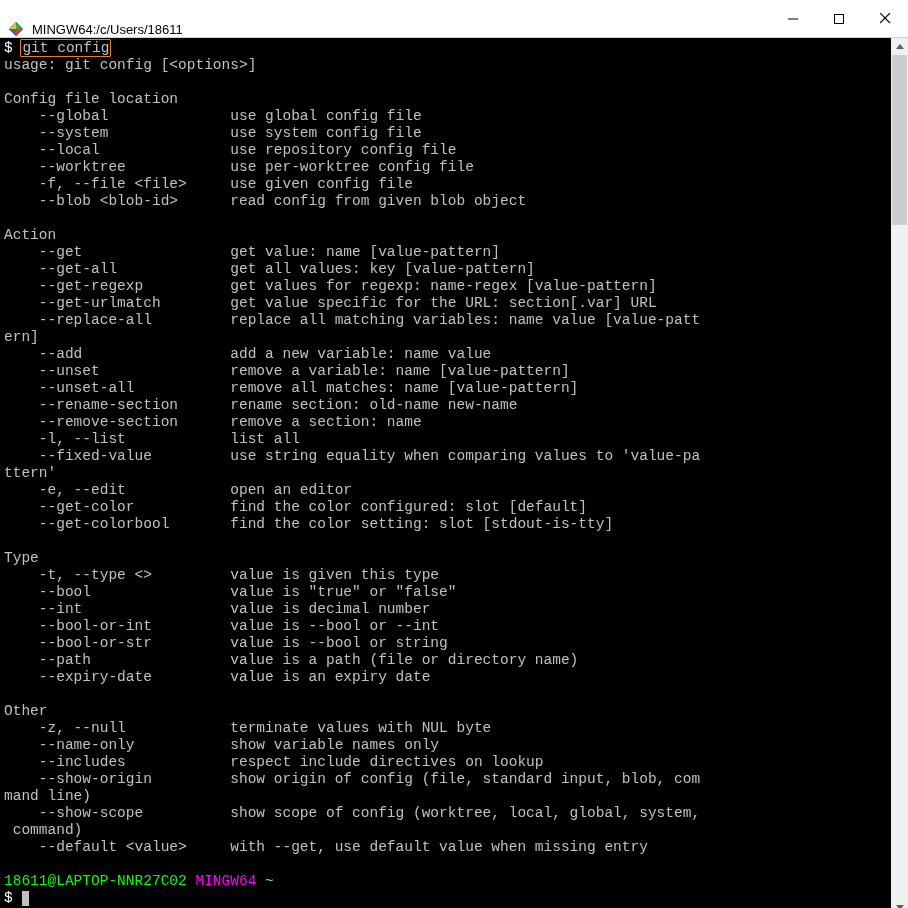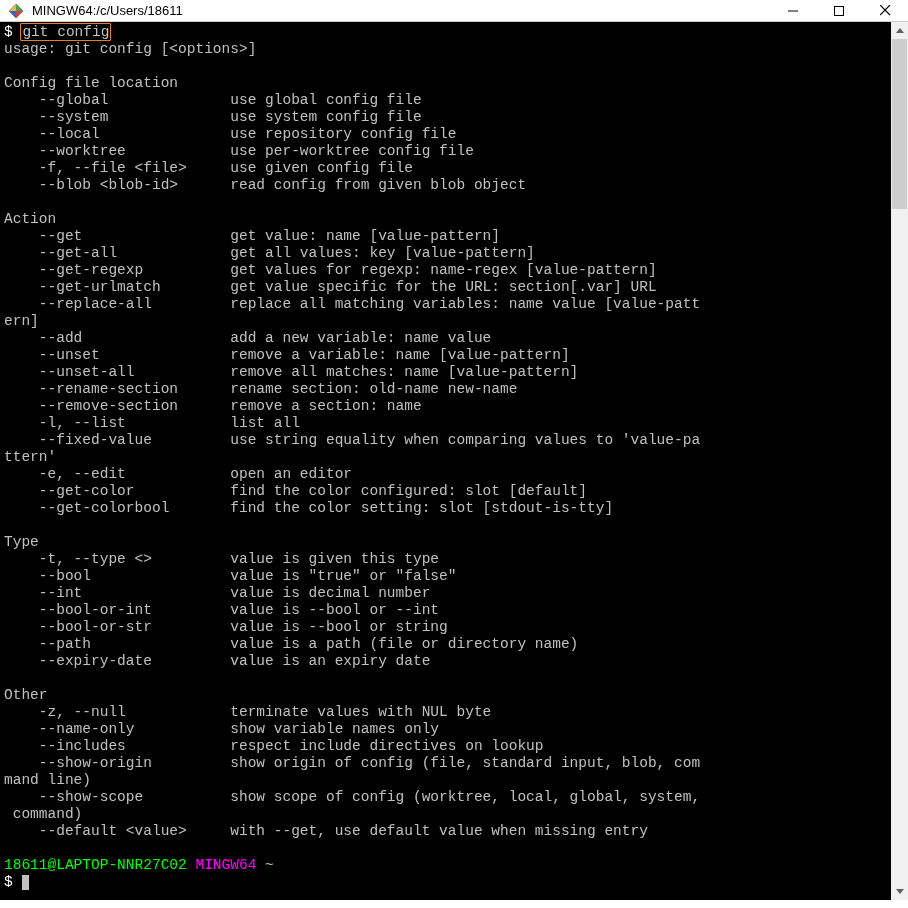--- a/index.html
+++ b/index.html
@@ -4,25 +4,25 @@
 <style>
   * { box-sizing: border-box; margin: 0; padding: 0; }
   body {
     width: 908px;
     height: 908px;
     background: #fff;
     font-family: 'Segoe UI', Tahoma, sans-serif;
     overflow: hidden;
   }
   .titlebar {
-    height: 22px;
+    height: 38px;
     background: #fff;
     border-bottom: 1px solid #ccc;
     display: flex;
-    align-items: center;
+    align-items: flex-end;
     padding-left: 8px;
     position: relative;
   }
   .titlebar .icon-wrap {
     width: 16px; height: 16px;
     margin-right: 8px;
     display:flex; align-items:center; justify-content:center;
   }
   .titlebar .title {
     font-size: 13px;

